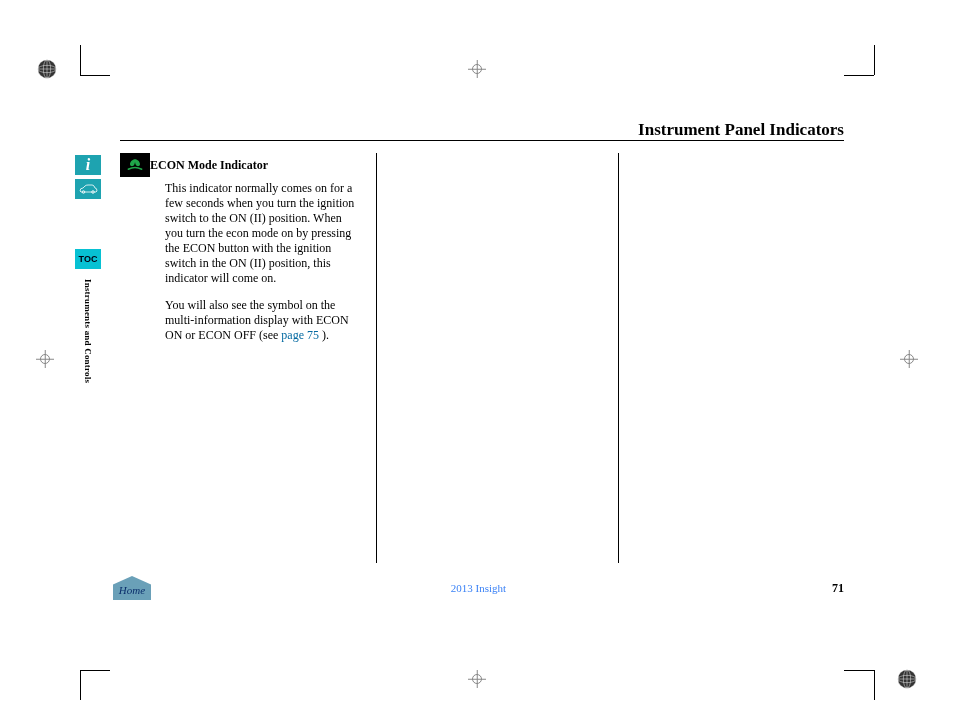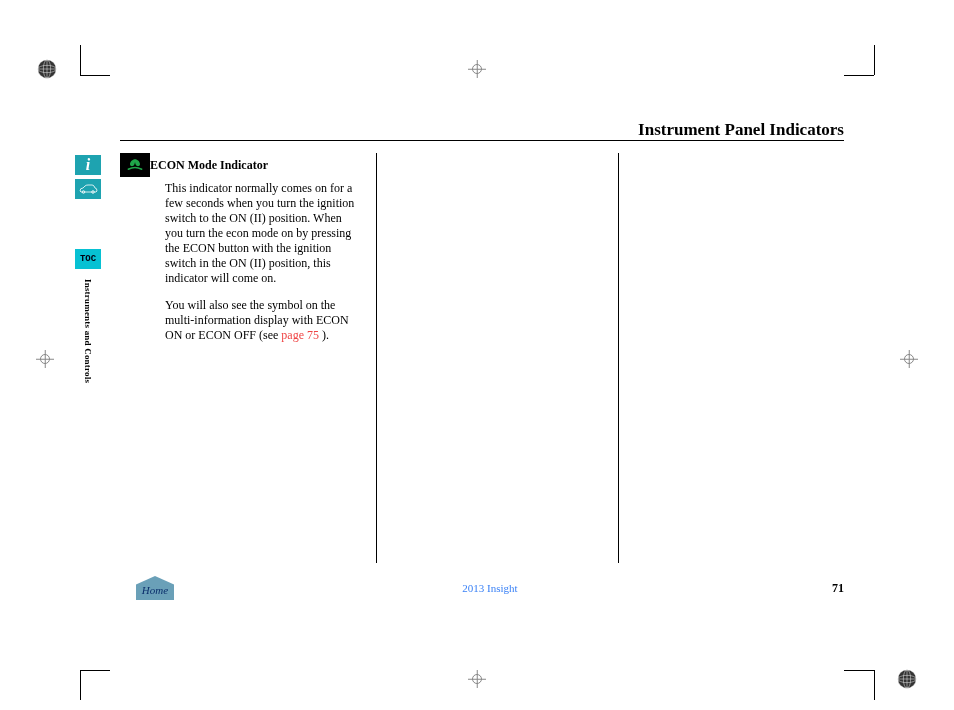--- a/index.html
+++ b/index.html
@@ -79,42 +79,42 @@
     font-weight: bold;
     font-size: 12px;
     margin-bottom: 4px;
   }
   .indicator-icon-box {
     width: 30px; height: 24px; background:#000; display:flex; align-items:center; justify-content:center;
   }
   .indicator-icon-box svg { width: 20px; height: 18px; }
 
   .para { margin-bottom: 12px; margin-left: 45px; }
-  .link { color: #ef4444; }
+  .link { color: #0369a1; }
 
   
   .sidebar { position: absolute; top: 155px; left: 72px; width: 32px; display:flex; flex-direction:column; align-items:center; gap:4px; }
   .sb-btn { width:26px; height:20px; display:flex; align-items:center; justify-content:center; font-size:10px; font-weight:bold; cursor:pointer; }
   .sb-info { background:#1ea3b0; color:#fff; font-family: Georgia, serif; font-style: italic; font-size:16px; }
   .sb-car { background:#1ea3b0; color:#fff; }
-  .sb-toc { background:#07c1d3; color:#001; font-family: Liberation Mono, monospace; font-size:9px; }
+  .sb-toc { background:#07c1d3; color:#001; font-family: Liberation Sans, sans-serif; font-size:9px; }
   .sidebar-spacer { height: 42px; }
 
   .vertical-label {
     writing-mode: vertical-rl;
     font-size: 9px;
     font-weight: bold;
     margin-top: 6px;
     letter-spacing: 0.2px;
   }
 
   .footer-row {
     position: absolute;
     bottom: 110px;
-    left: 136px;
+    left: 113px;
     right: 110px;
     display: flex;
     justify-content: space-between;
     align-items: center;
   }
   .home-btn {
     width: 38px; height: 24px; background:#6aa0b8;
     clip-path: polygon(50% 0, 100% 35%, 100% 100%, 0 100%, 0 35%);
     cursor: pointer;
     display:flex; align-items:center; justify-content:center;

